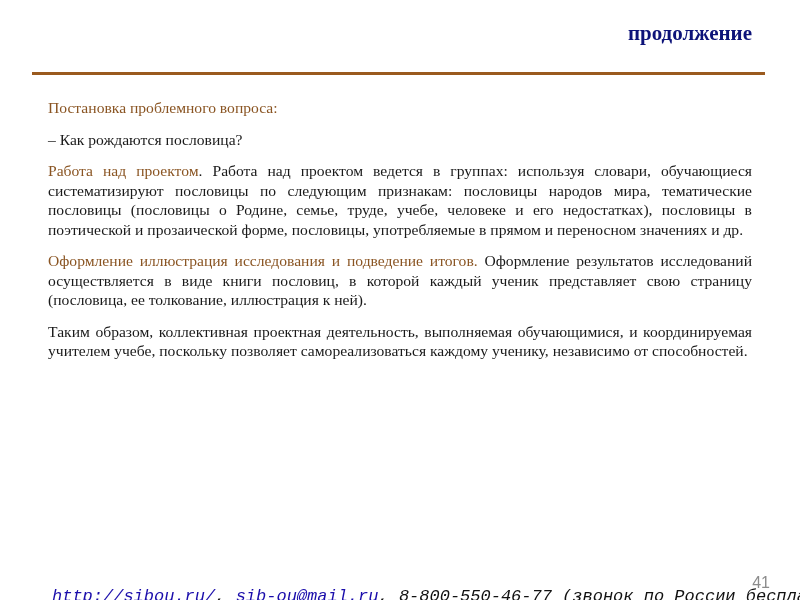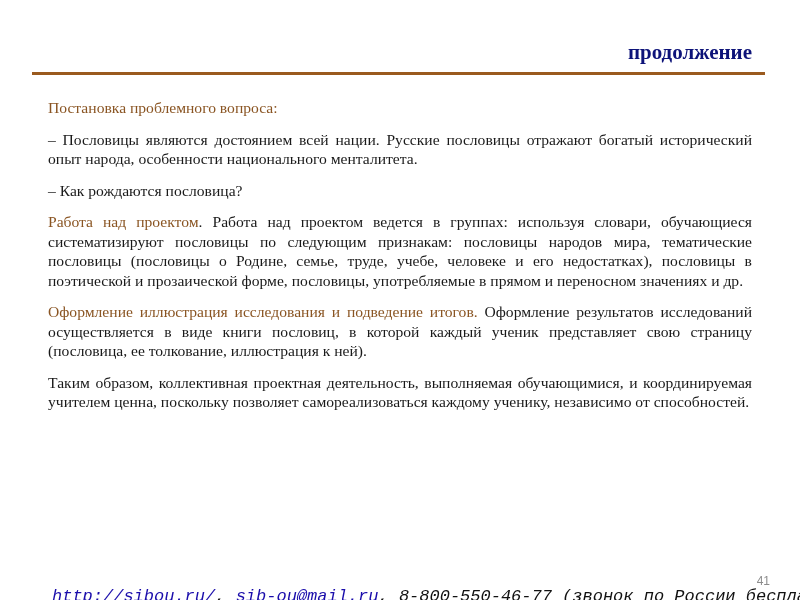--- a/index.html
+++ b/index.html
@@ -10,21 +10,21 @@
     body {
       width: 800px;
       height: 600px;
       position: relative;
       overflow: hidden;
       font-family: "Liberation Serif", serif;
     }
     .slide-title {
       position: absolute;
       right: 48px;
-      top: 40px;
+      top: 21px;
       font-family: "Liberation Serif", serif;
       font-weight: bold;
       font-size: 21px;
       color: #0d1379;
       margin: 0;
       line-height: 24px;
     }
     .title-rule {
       position: absolute;
       left: 32px;
@@ -62,36 +62,35 @@
     }
     .footer a {
       color: #1a0dab;
       text-decoration: underline;
     }
     .page-number {
       position: absolute;
       right: 30px;
       top: 574px;
       font-family: "Liberation Sans", sans-serif;
-      font-size: 12px;
+      font-size: 16px;
       color: #8c8c8c;
     }
   </style>
 </head>
 <body>
 
 <h1 class="slide-title">продолжение</h1>
 <div class="title-rule"></div>
 
 <div class="content">
   <p class="accent">Постановка проблемного вопроса:</p>
-  <p>– Пословицы являются достоянием всей нации. Русские пословицы отражают богатый исторический опыт народа, особенности национального менталитета.</p>
   <p>– Как рождаются пословица?</p>
   <p><span class="accent">Работа над проектом</span><span>. Работа над проектом ведется в группах: используя словари, обучающиеся систематизируют пословицы по следующим признакам: пословицы народов мира, тематические пословицы (пословицы о Родине, семье, труде, учебе, человеке и его недостатках), пословицы в поэтической и прозаической форме, пословицы, употребляемые в прямом и переносном значениях и др.</span></p>
   <p><span class="accent">Оформление иллюстрация исследования и подведение итогов.</span><span> Оформление результатов исследований осуществляется в виде книги пословиц, в которой каждый ученик представляет свою страницу (пословица, ее толкование, иллюстрация к ней).</span></p>
-  <p>Таким образом, коллективная проектная деятельность, выполняемая обучающимися, и координируемая учителем ценна, поскольку позволяет самореализоваться каждому ученику, независимо от способностей.</p>
+  <p>Таким образом, коллективная проектная деятельность, выполняемая обучающимися, и координируемая учителем учебе, поскольку позволяет самореализоваться каждому ученику, независимо от способностей.</p>
 </div>
 
 <div class="footer">
   <a href="#">http://sibou.ru/</a><span>, </span><a href="#">sib-ou@mail.ru</a><span>, </span><span>8-800-550-46-77 (звонок по России бесплатный)</span>
 </div>
 
 <div class="page-number">41</div>
 
 </body></html>

